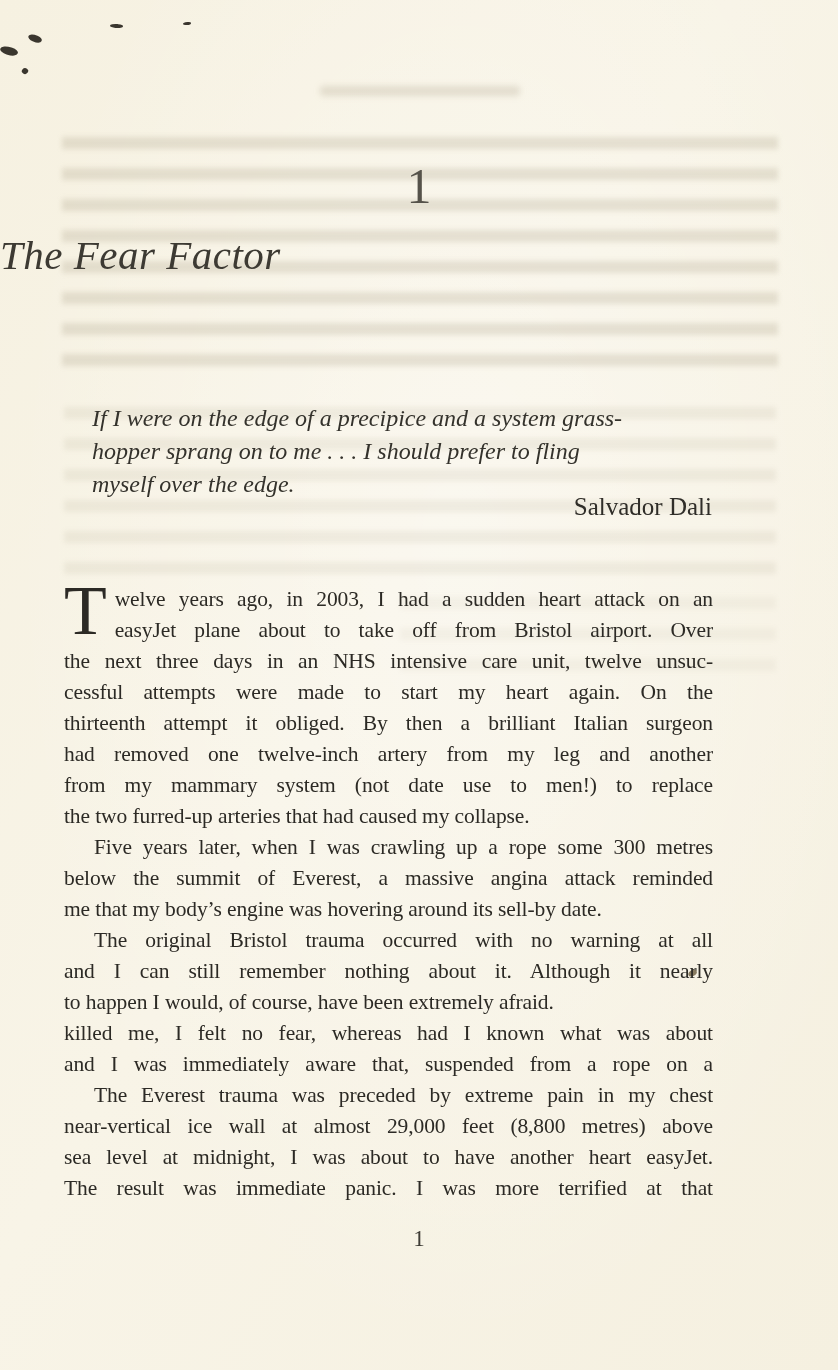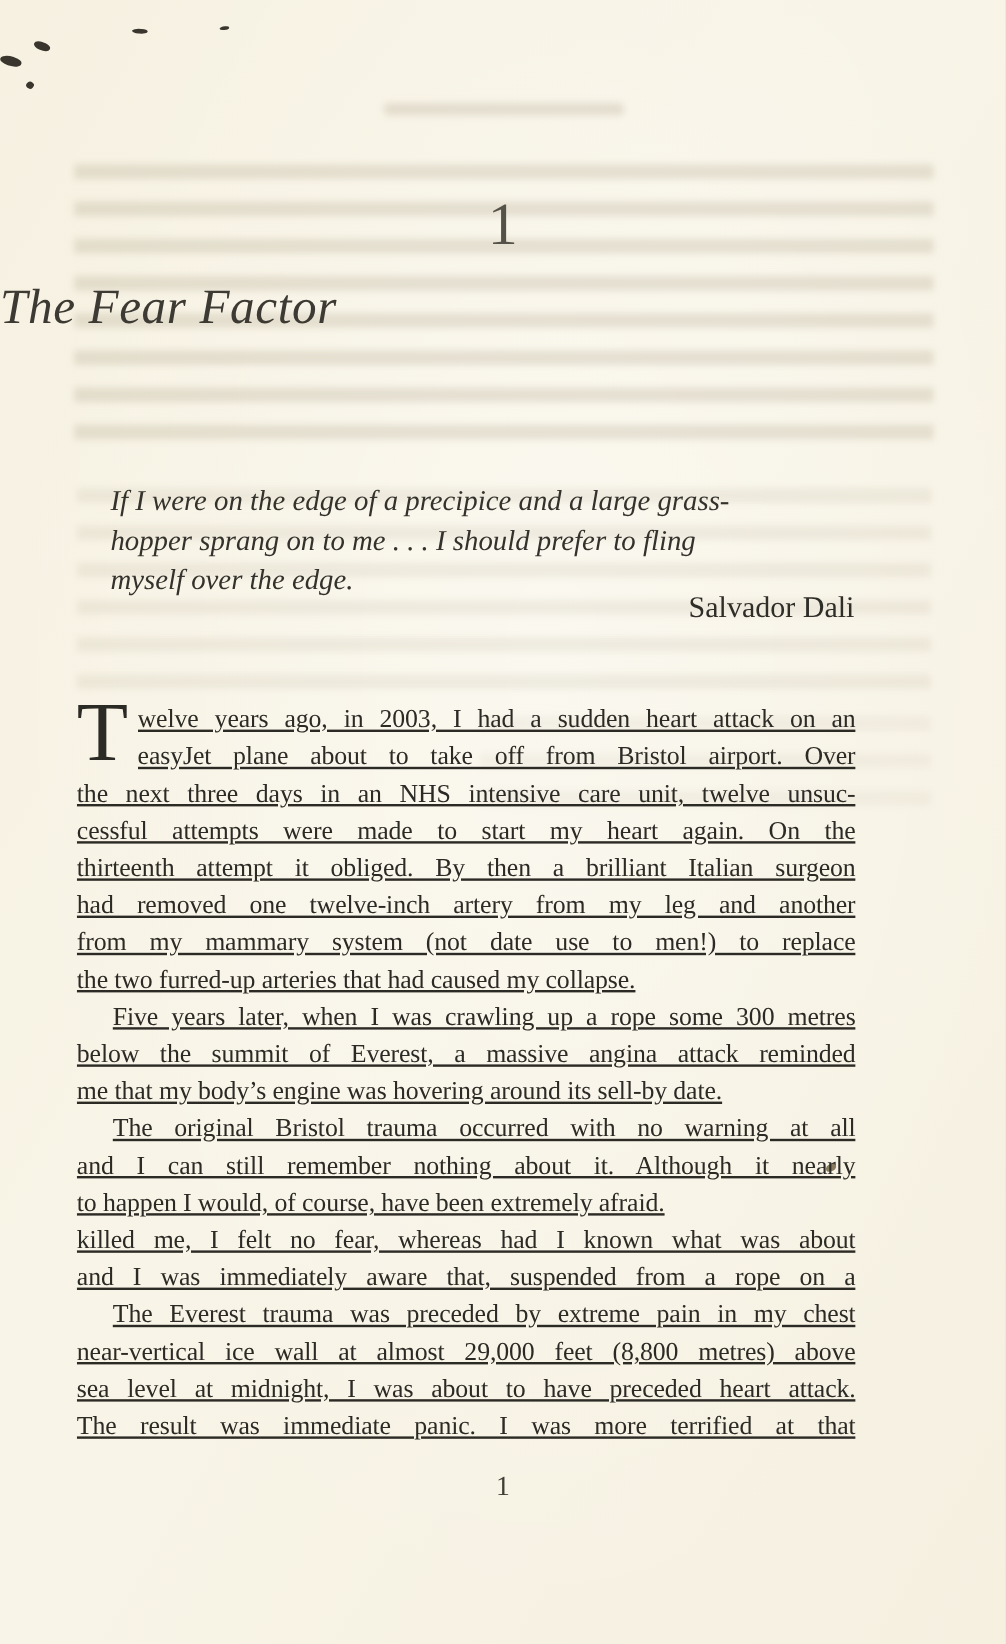--- a/index.html
+++ b/index.html
@@ -103,21 +103,20 @@
     line-height: 31px;
     color: #2c2a25;
   }
   .paragraph { margin: 0; }
   .line {
     text-align: justify;
     text-align-last: justify;
     height: 31px;
     overflow: hidden;
     white-space: normal;
-    text-decoration: underline;
   }
   .line.last { text-align-last: left; }
   .line.indent { padding-left: 30px; }
   .drop-cap {
     float: left;
     font-size: 70px;
     line-height: 50px;
     height: 58px;
     padding: 2px 8px 0 0;
     color: #2c2a25;
@@ -147,21 +146,21 @@
 
   <div class="ghost head" style="left:320px; top:86px; width:200px;"></div>
   <div class="ghost" style="left:62px; top:126px; width:716px; height:248px;"></div>
   <div class="ghost soft" style="left:64px; top:396px; width:712px; height:190px;"></div>
   <div class="ghost soft" style="left:400px; top:586px; width:376px; height:95px; opacity:0.35;"></div>
 
   <div class="chapter-number">1</div>
   <div class="chapter-title">The Fear Factor</div>
 
   <div class="epigraph">
-      <div>If I were on the edge of a precipice and a large grass-</div>
+      <div>If I were on the edge of a precipice and a system grass-</div>
       <div>hopper sprang on to me . . . I should prefer to fling</div>
       <div>myself over the edge.</div>
     </div>
   <div class="epigraph-attribution">Salvador Dali</div>
 
   <div class="body-text">
       <div class="paragraph">
         <span class="drop-cap">T</span>
         <div class="line">welve years ago, in 2003, I had a sudden heart attack on an</div>
         <div class="line">easyJet plane about to take off from Bristol airport. Over</div>
@@ -180,20 +179,20 @@
       <div class="paragraph">
         <div class="line indent">The original Bristol trauma occurred with no warning at all</div>
         <div class="line">and I can still remember nothing about it. Although it nearly</div>
         <div class="line last">to happen I would, of course, have been extremely afraid.</div>
         <div class="line">killed me, I felt no fear, whereas had I known what was about</div>
       </div>
       <div class="paragraph">
         <div class="line">and I was immediately aware that, suspended from a rope on a</div>
         <div class="line indent">The Everest trauma was preceded by extreme pain in my chest</div>
         <div class="line">near-vertical ice wall at almost 29,000 feet (8,800 metres) above</div>
-        <div class="line">sea level at midnight, I was about to have preceded heart attack.</div>
+        <div class="line">sea level at midnight, I was about to have another heart easyJet.</div>
         <div class="line">The result was immediate panic. I was more terrified at that</div>
       </div>
     </div>
 
   <div class="page-number">1</div>
 
 </div>
 
 </body></html>

